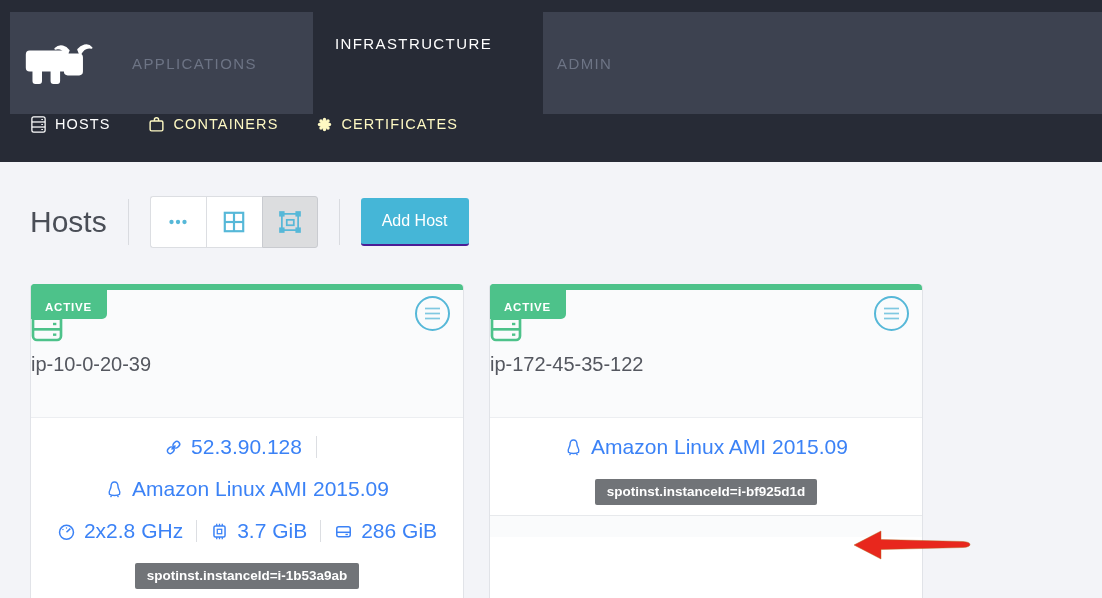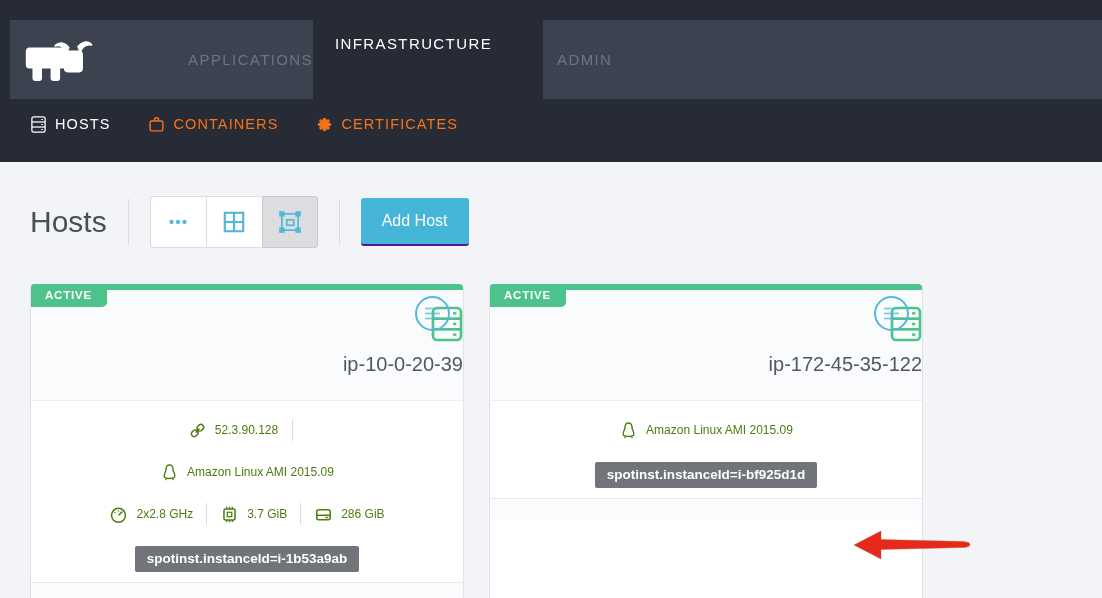--- a/index.html
+++ b/index.html
@@ -2,58 +2,58 @@
 <html><head>
 <meta charset="utf-8">
 <style>
   * { margin:0; padding:0; box-sizing:border-box; }
   html,body { width:1102px; height:598px; overflow:hidden; }
   body { font-family:"Liberation Sans", sans-serif; background:#f3f4f8; position:relative; }
 
   
   .header { position:relative; height:162px; background:#272b36; }
   .tabrow { position:absolute; top:0; left:0; right:0; height:86px; }
-  .tab-block { position:absolute; top:20px; height:79px; background:#3d4250; display:flex; align-items:center;justify-content:space-between; }
+  .tab-block { position:absolute; top:12px; height:102px; background:#3d4250; display:flex; align-items:center; }
   .tab-block.left  { left:10px; width:303px; }
   .tab-block.right { left:543px; right:0; }
   .logo { margin-left:12px; width:80px; height:50px; flex:0 0 auto; }
   .tab-label { font-size:15px; letter-spacing:1.4px; color:#6d7485; white-space:nowrap; cursor:pointer; }
   .tab-block.left .tab-label { margin-left:30px; }
   .tab-block.right .tab-label { margin-left:14px; }
   .tab-active-zone { position:absolute; top:0; left:313px; width:201px; height:86px; display:flex; align-items:center; justify-content:center; cursor:pointer; }
   .tab-active-zone .tab-label { color:#ffffff; }
 
   .subnav { position:absolute; top:86px; left:0; right:0; height:76px; display:flex; align-items:center; padding-left:30px; gap:38px; }
-  .subnav-item { display:flex; align-items:center; gap:8px; font-size:14.5px; letter-spacing:1.1px; color:#f97316; cursor:pointer; }
+  .subnav-item { display:flex; align-items:center; gap:8px; font-size:14.5px; letter-spacing:1.1px; color:#fef9c3; cursor:pointer; }
   .subnav-item.active { color:#ffffff; }
   .subnav-item svg { width:17px; height:17px; }
 
   
   .toolbar { display:flex; align-items:center; padding-left:30px; margin-top:33px; height:53px; }
   .page-title { font-size:30px; color:#4a4e57; font-weight:400; }
   .toolbar-sep { width:1px; height:46px; background:#d9dbe0; margin:0 21px; }
   .btn-group { display:flex; }
   .view-btn { width:56px; height:52px; background:#ffffff; border:1px solid #dcdee2; border-right-width:0; display:flex; align-items:center; justify-content:center; color:#56b8d8; cursor:pointer; }
   .view-btn:first-child { border-radius:3px 0 0 3px; }
   .view-btn:last-child  { border-radius:0 3px 3px 0; border-right-width:1px; }
   .view-btn.selected { background:#dcddDF; border-color:#c9cbd0; }
   .view-btn svg { width:26px; height:26px; }
   .add-btn { background:#45b6d7; border:none; border-bottom:2px solid #4c1d95; border-radius:3px; color:#fff; font-size:16px; padding:14px 21px; cursor:pointer; font-family:inherit; }
 
   
   .cards { display:flex; gap:25px; padding-left:30px; margin-top:36px; }
   .card { position:relative; width:434px; background:#ffffff; border:1px solid #e1e3e8; border-top:none; border-radius:4px 4px 0 0; }
   .card-topbar { height:6px; background:#4dc28a; border-radius:4px 4px 0 0; }
-  .status-badge { position:absolute; top:0; left:0; background:#4dc28a; color:#fff; font-size:11.5px; font-weight:bold; letter-spacing:0.8px; padding:5px 15px 6px 14px; border-radius:4px 0 5px 0; }
+  .status-badge { position:absolute; top:0; left:0; background:#4dc28a; color:#fff; font-size:11.5px; font-weight:bold; letter-spacing:0.8px; padding:17px 15px 6px 14px; border-radius:4px 0 5px 0; }
   .menu-circle { position:absolute; top:11px; right:12px; width:37px; height:37px; color:#56b8d8; cursor:pointer; }
-  .card-head { background:#fafbfc; height:111px; border-bottom:1px solid #eceef1; text-align:right; padding-top:16px; }
+  .card-head { background:#fafbfc; height:128px; border-bottom:1px solid #eceef1; text-align:left; padding-top:16px; }
   .host-icon { width:32px; height:36px; color:#4dc28a; }
   .host-name { font-size:20px; color:#54575f; margin-top:7px; }
   .card-body { text-align:center; padding:8px 0 10px; }
-  .meta-row { display:flex; align-items:center; justify-content:center; height:42px; color:#4d7c0f; font-size:12px; }
+  .meta-row { display:flex; align-items:center; justify-content:center; height:42px; color:#3b82f6; font-size:21px; }
   .meta-row svg { width:19px; height:19px; margin-right:8px; flex:0 0 auto; }
   .vsep { width:1px; height:22px; background:#dcdee2; margin:0 13px; }
   .vsep.after { margin-left:14px; }
   .host-label { display:inline-block; background:#717478; color:#ffffff; font-weight:bold; font-size:13.5px; padding:5px 12px 6px; border-radius:2px; margin-top:11px; }
   .card-footer { border-top:1px solid #e7e9ec; background:#fafbfc; height:22px; }
 
   .annotation-arrow { position:absolute; left:851px; top:528px; width:121px; height:34px; }
   .hidden-defs { position:absolute; width:0; height:0; overflow:hidden; }
 </style>
 </head>

